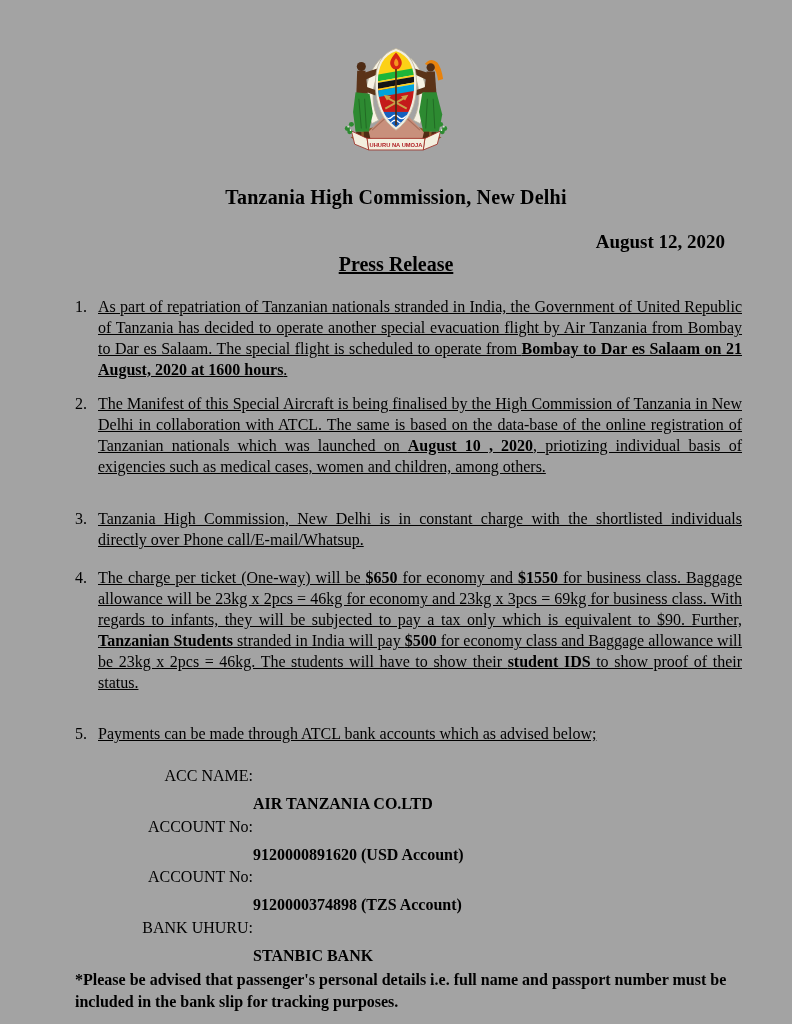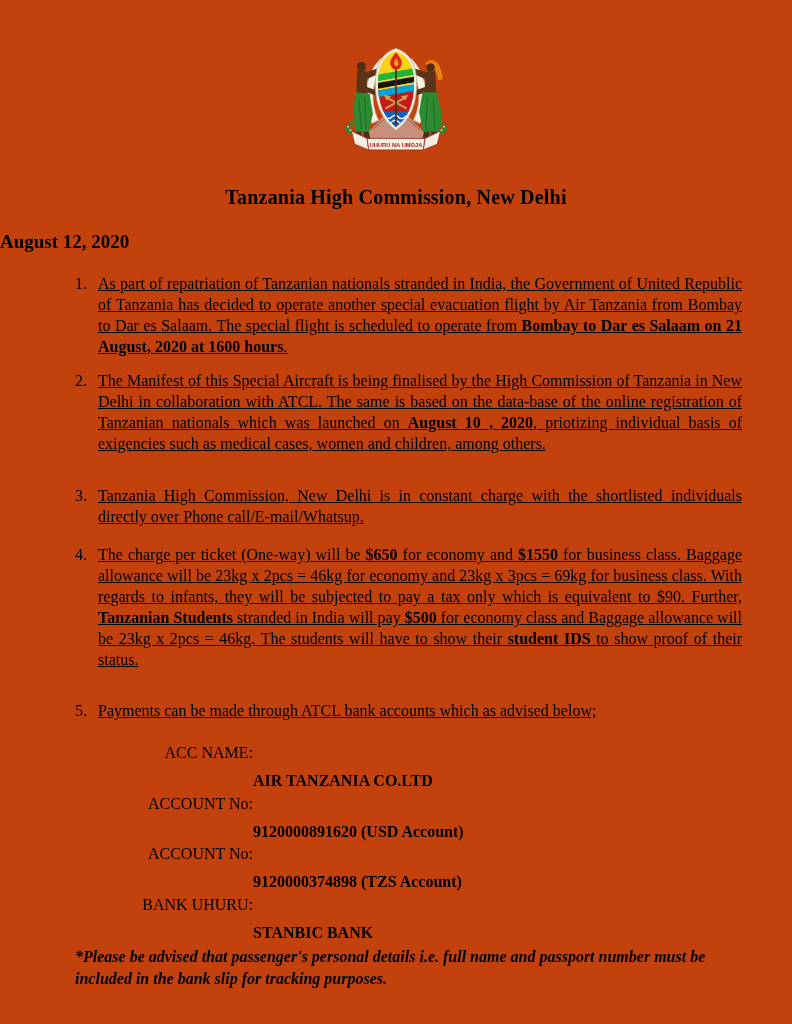--- a/index.html
+++ b/index.html
@@ -1,45 +1,45 @@
 <!DOCTYPE html>
 <html><head>
 <meta charset="utf-8">
 <style>
   html, body { margin:0; padding:0; background:#ffffff; }
   .page {
-    width:792px; height:1024px; background:#c2410c; color:#000;
+    width:792px; height:1024px; background:#a3a3a3; color:#000;
     font-family:"Liberation Serif", serif;
     position:relative; overflow:hidden;
   }
   .emblem-row { display:flex; justify-content:center; padding-top:36px; }
   .doc-title {
     margin:22px 0 0; text-align:center;
     font-size:20px; font-weight:bold; letter-spacing:0.2px;
   }
   .doc-date {
-    margin:22px 67px 0 0; 
+    margin:22px 67px 0 0; text-align:right;
     font-size:19px; font-weight:bold;
   }
   .doc-heading {
     margin:0; text-align:center;
     font-size:20px; font-weight:bold; text-decoration:underline;
   }
   .content { margin:20px 50px 0 75px; font-size:16px; line-height:21px; }
   .para { display:flex; }
   .pnum { width:23px; flex:none; }
   .ptext { flex:1; text-align:justify;text-decoration:underline; }
   .ptext .b { font-weight:bold; }
   .ptext .u { text-decoration:underline; }
   .bank { margin-left:65px; line-height:22.5px; margin-bottom:2px; }
   .bank-row { display:flex; }
   .bank-label { width:113px; flex:none;text-align:right; }
   .bank-value { font-weight:bold;margin-top:28px; }
   .footnote {
-    margin:0; font-weight:bold; font-style:italic;
+    margin:0; font-weight:bold; 
     font-size:16px; line-height:22px;
   }
 </style>
 </head>
 <body>
 
 <div class="page">
 
   <div class="emblem-row">
     <svg width="124" height="128" viewBox="0 0 150 155">
@@ -122,20 +122,21 @@
         <circle cx="133" cy="110" r="1"></circle>
           <circle cx="130" cy="114" r="1"></circle>
       </g>
     </svg>
   </div>
 
   <h1 class="doc-title">Tanzania High Commission, New Delhi</h1>
 
   <div class="doc-date">August 12, 2020</div>
 
+  <h2 class="doc-heading">Press Release</h2>
 
   <div class="content">
     <div id="paragraphs">
         <div class="para" style="margin-bottom: 13px;">
           <span class="pnum">1.</span>
           <div class="ptext"><span>As part of repatriation of Tanzanian nationals stranded in India, the Government of United Republic of Tanzania has decided to operate another special evacuation flight by Air Tanzania from Bombay to Dar es Salaam. The special flight is scheduled to operate from </span><span class="b">Bombay to Dar es Salaam on 21 August, 2020 at 1600 hours</span><span>.</span></div>
         </div>
         <div class="para" style="margin-bottom: 31px;">
           <span class="pnum">2.</span>
           <div class="ptext"><span>The Manifest of this Special Aircraft is being finalised by the High Commission of Tanzania in New Delhi in collaboration with ATCL. The same is based on the data-base of the online registration of Tanzanian nationals which was launched on </span><span class="b">August 10 , 2020</span><span>, priotizing individual basis of exigencies such as medical cases, women and children, among others.</span></div>

